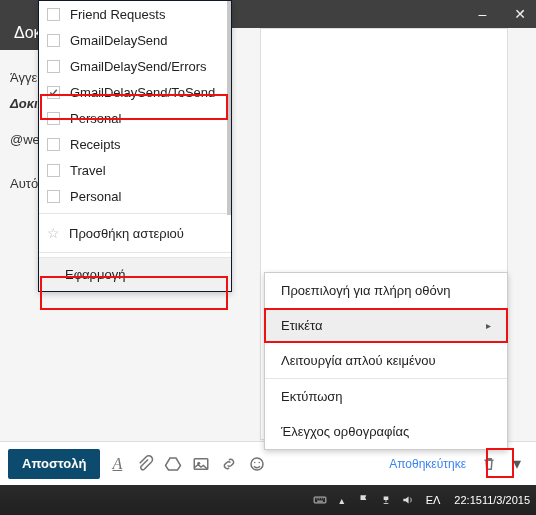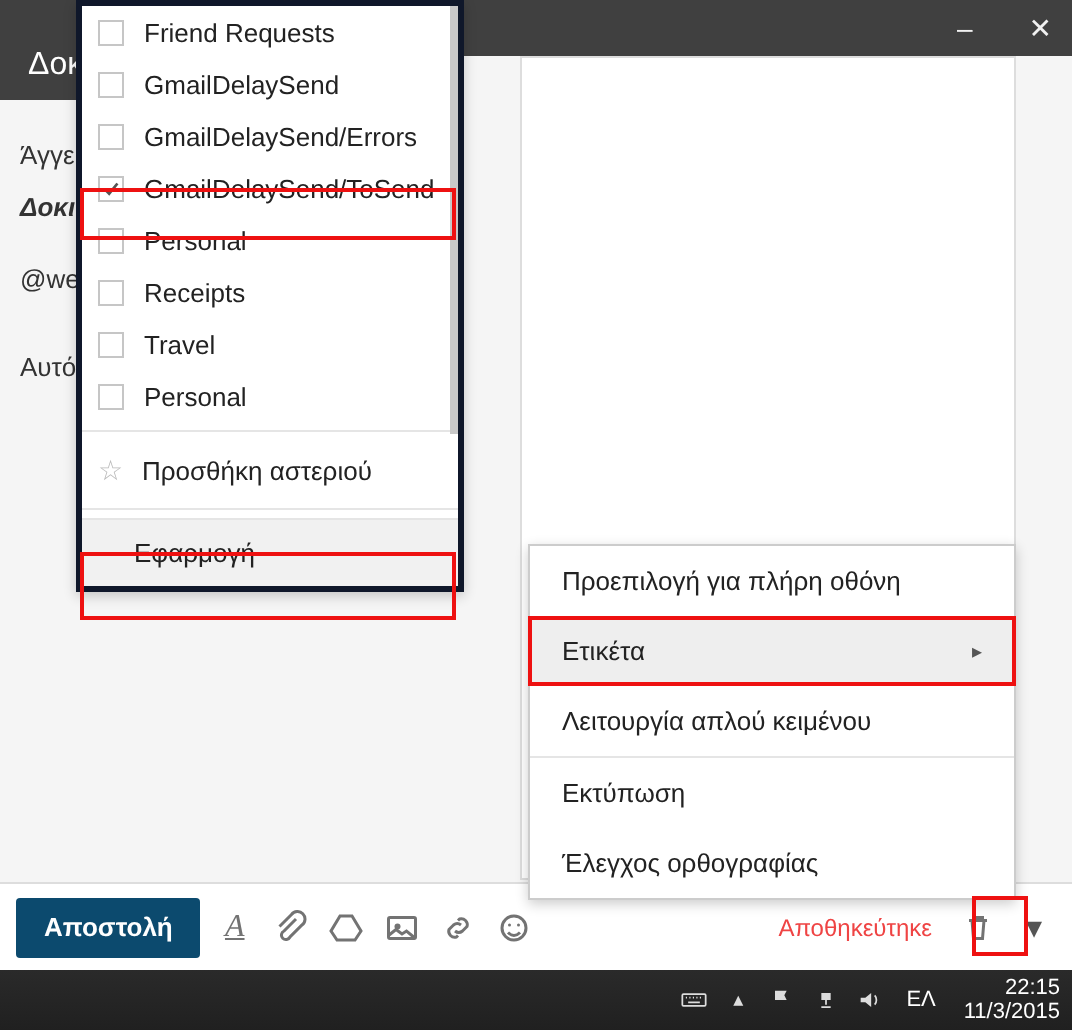--- a/index.html
+++ b/index.html
@@ -16,21 +16,21 @@
   .bg-text { position:absolute; left:10px; font-size:13px; color:#333; }
   .bg1 { top:70px; }
   .bg2 { top:96px; font-weight:bold;font-style:italic; }
   .bg3 { top:132px; }
   .bg4 { top:176px; }
 
   
   .compose-body { position:absolute; top:28px; left:260px; width:248px; height:412px; background:#fff; border:1px solid #ddd; }
 
   
-  .label-menu { position:absolute; top:0; left:38px; width:194px; background:#fff; border:3px solid #0f172a; box-shadow:0 2px 6px rgba(0,0,0,.2); z-index:50; }
+  .label-menu { position:absolute; top:0; left:38px; width:194px; background:#fff; border:1px solid #0f172a; box-shadow:0 2px 6px rgba(0,0,0,.2); z-index:50; }
   .lm-item { display:flex; align-items:center; height:26px; font-size:13px; color:#222; padding-left:8px; cursor:pointer; }
   .lm-chk { width:13px; height:13px; border:1px solid #c6c6c6; margin-right:10px; display:flex; align-items:center; justify-content:center; }
   .lm-chk svg { width:11px; height:11px; display:none; }
   .lm-chk.checked { }
   .lm-chk.checked svg { display:block; }
   .lm-sep { height:1px; background:#e5e5e5; margin:4px 0; }
   .lm-star { display:flex; align-items:center; height:30px; font-size:13px; color:#222; padding-left:8px; }
   .lm-star-icon { width:14px; margin-right:8px; color:#bbb; font-size:14px; }
   .lm-apply { height:34px; display:flex; align-items:center; font-size:13px; color:#222; padding-left:26px; background:#f1f1f1; border-top:1px solid #e5e5e5; }
   .lm-scroll { position:absolute; right:0; top:0; width:4px; height:214px; background:#c8c8c8; }
@@ -44,29 +44,29 @@
   .om-item.hover { background:#eee; }
   .om-arrow { margin-left:auto; font-size:10px; color:#555; }
   .om-sep { height:1px; background:#e5e5e5; }
 
   
   .footer { position:absolute; left:0; right:0; bottom:30px; height:44px; background:#fff; border-top:1px solid #ddd; display:flex; align-items:center; padding:0 8px; gap:6px; }
   .send-btn { background:#0c4a6e; color:#fff; font-size:13px; font-weight:bold; border:none; border-radius:2px; height:30px; padding:0 14px; cursor:pointer; }
   .tool-ic { width:22px; height:22px; display:flex; align-items:center; justify-content:center; color:#737373; cursor:pointer; }
   .tool-ic svg { width:18px; height:18px; fill:#737373; }
   .footer-spacer { flex:1; }
-  .saved { font-size:12px; color:#ef4444; margin-right:6px;text-align:center; }
+  .saved { font-size:12px; color:#3b82f6; margin-right:6px;text-align:center; }
   .more-caret { width:22px; height:26px; display:flex; align-items:center; justify-content:center; color:#555; border:1px solid transparent; }
 
   
   .taskbar { position:absolute; left:0; right:0; bottom:0; height:30px; background:linear-gradient(#2a2a2a,#202020); display:flex; align-items:center; justify-content:flex-end; padding:0 6px; gap:6px; color:#fff; font-size:11px; }
   .tray-ic { width:16px; height:16px; display:flex; align-items:center; justify-content:center; }
   .tray-ic svg { width:14px; height:14px; fill:#ddd; }
   .lang { font-size:11px; color:#fff; padding:0 4px; }
-  .clock { display:flex; flex-direction:column; align-items:flex-end; line-height:12px; font-size:11px; padding-left:4px; }
+  .clock { display:flex; flex-direction:row; align-items:flex-end; line-height:12px; font-size:11px; padding-left:4px; }
 </style>
 </head>
 <body>
 
 <div class="app">
 
   <div class="compose-bar">
     <span class="spacer"></span>
     <span class="glyph">–</span>
     <span class="glyph">

